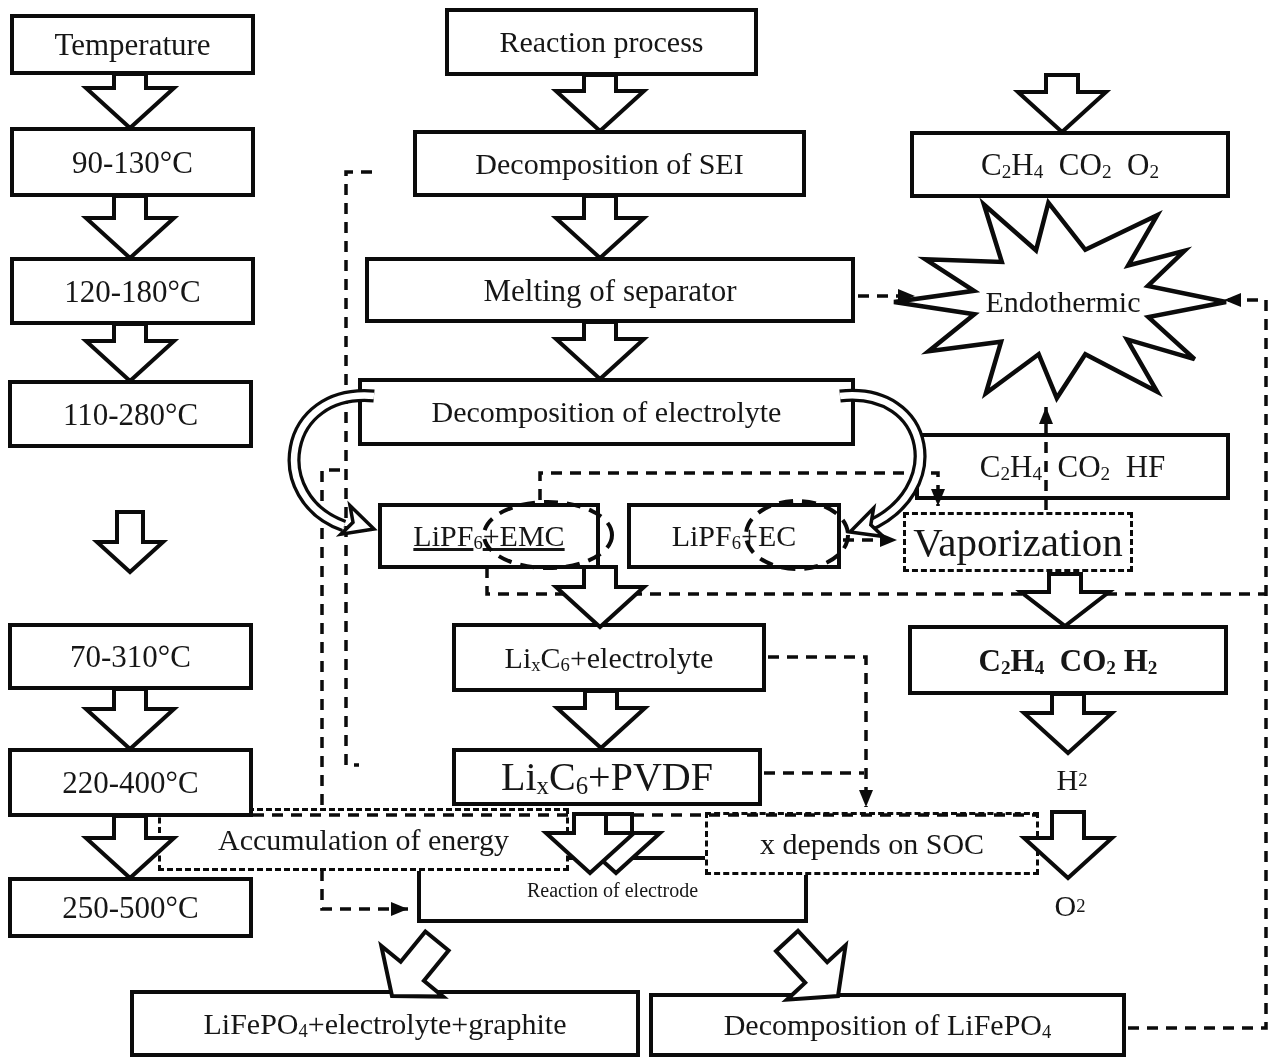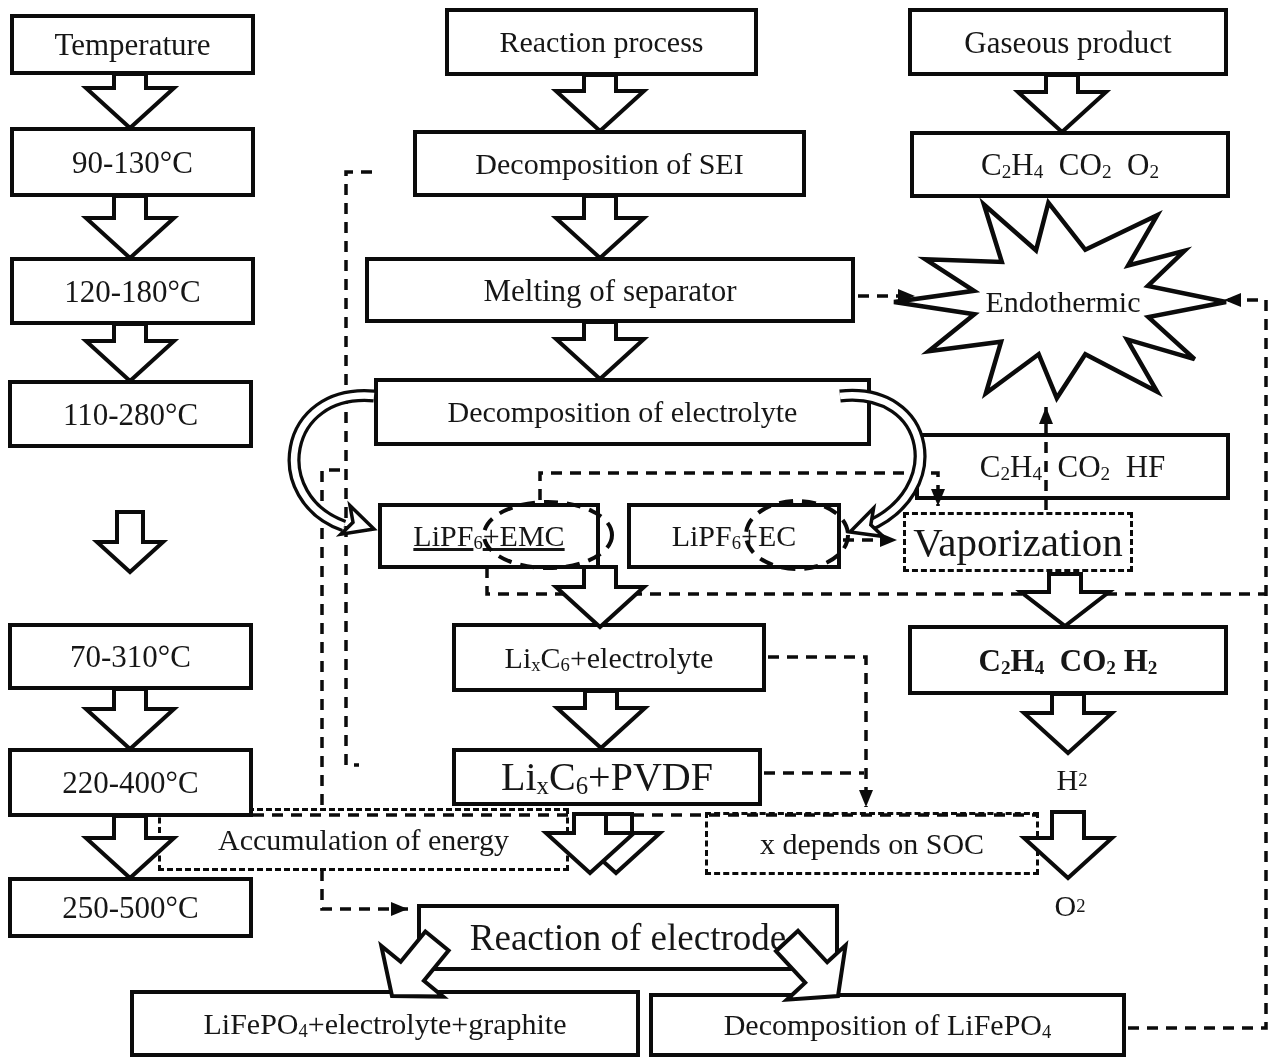--- a/index.html
+++ b/index.html
@@ -19,21 +19,21 @@
 </head>
 <body>
 
 <div class="fig" id="fig" style="width: 1280px; height: 1062px;">
     <svg width="1280" height="1062" class="layer">
       <polyline points="372,172 346,172 346,765 359,765" fill="none" stroke="#0b0b0b" stroke-width="3.5" stroke-dasharray="11 8"></polyline>
       <polyline points="340,470 322,470 322,909 408,909" fill="none" stroke="#0b0b0b" stroke-width="3.5" stroke-dasharray="11 8"></polyline>
       <polygon points="408,909 391,916 391,902" fill="#0b0b0b" stroke="none"></polygon>
     </svg>
     <div class="boxes">
-      <div class="box" style="left: 417px; top: 904px; width: 422px; height: 67px; font-size: 37px;">
+      <div class="box" style="left: 417px; top: 856px; width: 391px; height: 67px; font-size: 20px;">
         <span class="lbl">Reaction of electrode</span>
       </div>
       <div class="box dashed" style="left: 158px; top: 808px; width: 411px; height: 63px; font-size: 30px;">
         <span class="lbl">Accumulation of energy</span>
       </div>
       <div class="box" style="left: 10px; top: 14px; width: 245px; height: 61px; font-size: 31px;">
         <span class="lbl">Temperature</span>
       </div>
       <div class="box dashed" style="left: 705px; top: 812px; width: 334px; height: 63px; font-size: 30px;">
         <span class="lbl">x depends on SOC</span>
@@ -58,43 +58,40 @@
       </div>
       <div class="box" style="left: 445px; top: 8px; width: 313px; height: 68px; font-size: 30px;">
         <span class="lbl">Reaction process</span>
       </div>
       <div class="box" style="left: 413px; top: 130px; width: 393px; height: 67px; font-size: 30px;">
         <span class="lbl">Decomposition of SEI</span>
       </div>
       <div class="box" style="left: 365px; top: 257px; width: 490px; height: 66px; font-size: 31px;">
         <span class="lbl">Melting of separator</span>
       </div>
-      <div class="box" style="left: 358px; top: 378px; width: 497px; height: 68px; font-size: 30px; margin-left: 16px;">
+      <div class="box" style="left: 358px; top: 378px; width: 497px; height: 68px; font-size: 30px;">
         <span class="lbl">Decomposition of electrolyte</span>
       </div>
       <div class="box" style="left: 378px; top: 503px; width: 222px; height: 66px; font-size: 30px; text-decoration: underline;">
         <span class="lbl">LiPF<sub>6</sub>+EMC</span>
       </div>
       <div class="box" style="left: 627px; top: 503px; width: 214px; height: 66px; font-size: 30px;">
         <span class="lbl">LiPF<sub>6</sub>+EC</span>
       </div>
       <div class="box" style="left: 452px; top: 623px; width: 314px; height: 69px; font-size: 30px;">
         <span class="lbl">Li<sub>x</sub>C<sub>6</sub>+electrolyte</span>
       </div>
       <div class="box" style="left: 452px; top: 748px; width: 310px; height: 58px; font-size: 40px;">
         <span class="lbl">Li<sub>x</sub>C<sub>6</sub>+PVDF</span>
       </div>
       <div class="box" style="left: 130px; top: 990px; width: 510px; height: 67px; font-size: 30px;">
         <span class="lbl">LiFePO<sub>4</sub>+electrolyte+graphite</span>
       </div>
       <div class="box" style="left: 649px; top: 993px; width: 477px; height: 64px; font-size: 30px; align-items: center;">
         <span class="lbl">Decomposition of LiFePO<sub>4</sub></span>
-      </div>
-      <div class="box" style="left: 908px; top: 8px; width: 320px; height: 68px; font-size: 31px;">
-        <span class="lbl">Gaseous product</span>
       </div>
       <div class="box" style="left: 910px; top: 131px; width: 320px; height: 67px; font-size: 31px;">
         <span class="lbl">C<sub>2</sub>H<sub>4</sub>  CO<sub>2</sub>  O<sub>2</sub></span>
       </div>
       <div class="box" style="left: 915px; top: 433px; width: 315px; height: 67px; font-size: 31px;">
         <span class="lbl">C<sub>2</sub>H<sub>4</sub>  CO<sub>2</sub>  HF</span>
       </div>
       <div class="box" style="left: 908px; top: 625px; width: 320px; height: 70px; font-size: 31px; font-weight: bold;">
         <span class="lbl">C<sub>2</sub>H<sub>4</sub>  CO<sub>2</sub> H<sub>2</sub></span>
       </div>

